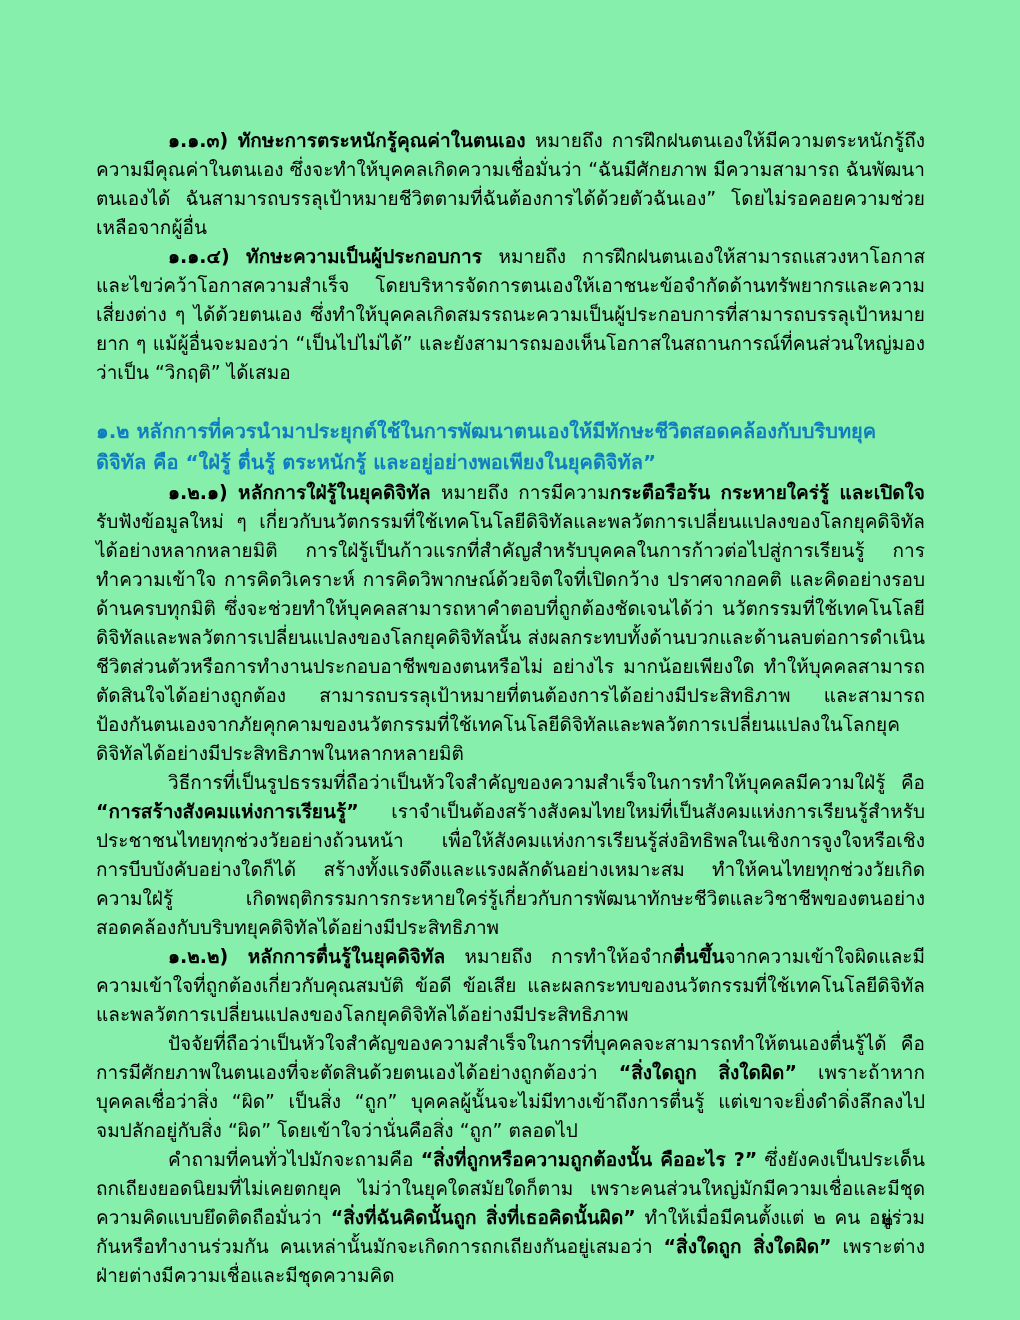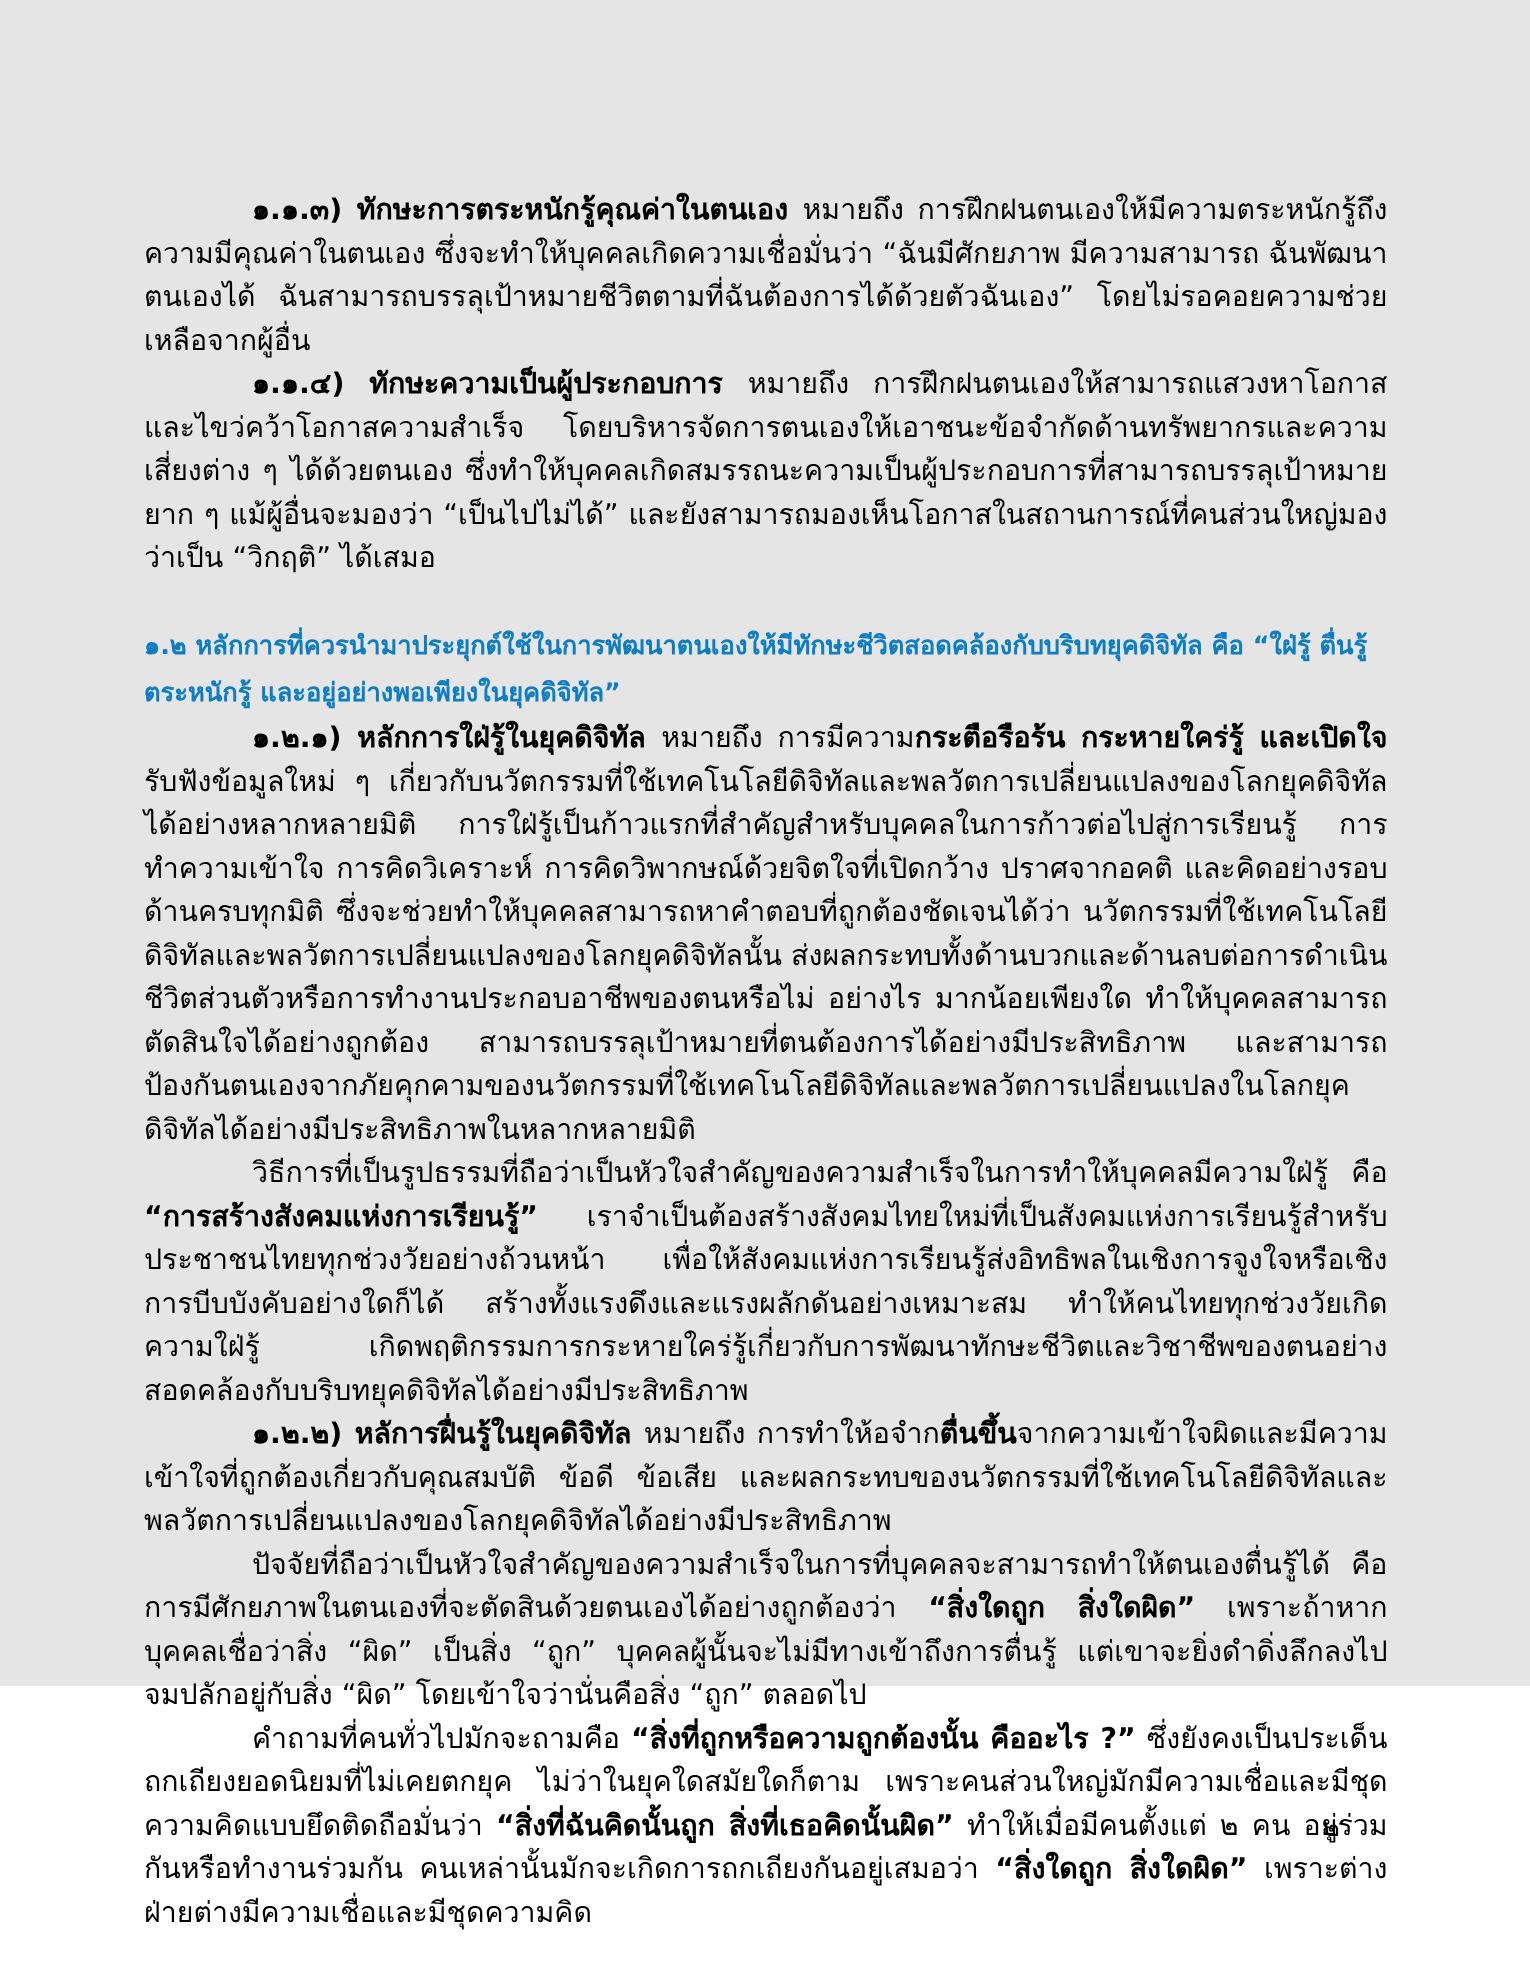--- a/index.html
+++ b/index.html
@@ -12,38 +12,38 @@
     height: 1320px;
     position: relative;
     font-family: "DejaVu Sans", "Liberation Sans", sans-serif;
     color: #000000;
     overflow: hidden;
   }
   .page {
     position: absolute;
     top: 0; left: 0;
     width: 1020px;
-    height: 1124px;
+    height: 1320px;
     box-sizing: border-box;
     padding: 126px 95px 0 96px;
-    background: #e5e5e5;
+    background: #86efac;
   }
   .para {
     margin: 0;
     font-size: 19px;
     line-height: 29px;
     text-align: justify;
     text-indent: 72px;
     color: #000000;
   }
   .b  { font-weight: bold; }
   .bi { font-weight: bold; }
   .heading {
     margin: 29px 0 0 0;
-    font-size: 17px;
+    font-size: 20px;
     line-height: 31px;
     font-weight: bold;
     text-align: left;
     text-indent: 0;
     color: #0f7ec0;
   }
   .page-number {
     position: absolute;
     left: 882px;
     top: 1208px;
@@ -60,21 +60,21 @@
   <p class="para"><span class="b">๑.๑.๓) ทักษะการตระหนักรู้คุณค่าในตนเอง </span><span>หมายถึง การฝึกฝนตนเองให้มีความตระหนักรู้ถึงความมีคุณค่าในตนเอง ซึ่งจะทำให้บุคคลเกิดความเชื่อมั่นว่า “ฉันมีศักยภาพ มีความสามารถ ฉันพัฒนาตนเองได้ ฉันสามารถบรรลุเป้าหมายชีวิตตามที่ฉันต้องการได้ด้วยตัวฉันเอง” โดยไม่รอคอยความช่วยเหลือจากผู้อื่น</span></p>
 
   <p class="para"><span class="b">๑.๑.๔) ทักษะความเป็นผู้ประกอบการ </span><span>หมายถึง การฝึกฝนตนเองให้สามารถแสวงหาโอกาสและไขว่คว้าโอกาสความสำเร็จ โดยบริหารจัดการตนเองให้เอาชนะข้อจำกัดด้านทรัพยากรและความเสี่ยงต่าง ๆ ได้ด้วยตนเอง ซึ่งทำให้บุคคลเกิดสมรรถนะความเป็นผู้ประกอบการที่สามารถบรรลุเป้าหมายยาก ๆ แม้ผู้อื่นจะมองว่า “เป็นไปไม่ได้” และยังสามารถมองเห็นโอกาสในสถานการณ์ที่คนส่วนใหญ่มองว่าเป็น “วิกฤติ” ได้เสมอ</span></p>
 
   <h2 class="para heading" style="color: rgb(15, 126, 192);">๑.๒ หลักการที่ควรนำมาประยุกต์ใช้ในการพัฒนาตนเองให้มีทักษะชีวิตสอดคล้องกับบริบทยุคดิจิทัล คือ “ใฝ่รู้ ตื่นรู้ ตระหนักรู้ และอยู่อย่างพอเพียงในยุคดิจิทัล”</h2>
 
   <p class="para"><span class="b">๑.๒.๑) หลักการใฝ่รู้ในยุคดิจิทัล </span><span>หมายถึง การมีความ</span><span class="bi">กระตือรือร้น กระหายใคร่รู้ และเปิดใจ</span><span>รับฟังข้อมูลใหม่ ๆ เกี่ยวกับนวัตกรรมที่ใช้เทคโนโลยีดิจิทัลและพลวัตการเปลี่ยนแปลงของโลกยุคดิจิทัลได้อย่างหลากหลายมิติ  การใฝ่รู้เป็นก้าวแรกที่สำคัญสำหรับบุคคลในการก้าวต่อไปสู่การเรียนรู้ การทำความเข้าใจ การคิดวิเคราะห์ การคิดวิพากษณ์ด้วยจิตใจที่เปิดกว้าง ปราศจากอคติ และคิดอย่างรอบด้านครบทุกมิติ ซึ่งจะช่วยทำให้บุคคลสามารถหาคำตอบที่ถูกต้องชัดเจนได้ว่า นวัตกรรมที่ใช้เทคโนโลยีดิจิทัลและพลวัตการเปลี่ยนแปลงของโลกยุคดิจิทัลนั้น ส่งผลกระทบทั้งด้านบวกและด้านลบต่อการดำเนินชีวิตส่วนตัวหรือการทำงานประกอบอาชีพของตนหรือไม่ อย่างไร มากน้อยเพียงใด  ทำให้บุคคลสามารถตัดสินใจได้อย่างถูกต้อง สามารถบรรลุเป้าหมายที่ตนต้องการได้อย่างมีประสิทธิภาพ และสามารถป้องกันตนเองจากภัยคุกคามของนวัตกรรมที่ใช้เทคโนโลยีดิจิทัลและพลวัตการเปลี่ยนแปลงในโลกยุคดิจิทัลได้อย่างมีประสิทธิภาพในหลากหลายมิติ</span></p>
 
   <p class="para"><span>วิธีการที่เป็นรูปธรรมที่ถือว่าเป็นหัวใจสำคัญของความสำเร็จในการทำให้บุคคลมีความใฝ่รู้ คือ </span><span class="bi">“การสร้างสังคมแห่งการเรียนรู้”</span><span> เราจำเป็นต้องสร้างสังคมไทยใหม่ที่เป็นสังคมแห่งการเรียนรู้สำหรับประชาชนไทยทุกช่วงวัยอย่างถ้วนหน้า เพื่อให้สังคมแห่งการเรียนรู้ส่งอิทธิพลในเชิงการจูงใจหรือเชิงการบีบบังคับอย่างใดก็ได้ สร้างทั้งแรงดึงและแรงผลักดันอย่างเหมาะสม ทำให้คนไทยทุกช่วงวัยเกิดความใฝ่รู้ เกิดพฤติกรรมการกระหายใคร่รู้เกี่ยวกับการพัฒนาทักษะชีวิตและวิชาชีพของตนอย่างสอดคล้องกับบริบทยุคดิจิทัลได้อย่างมีประสิทธิภาพ</span></p>
 
-  <p class="para"><span class="b">๑.๒.๒) หลัการฝื่นรู้ในยุคดิจิทัล </span><span>หมายถึง การทำให้อจำก</span><span class="bi">ตื่นขึ้น</span><span>จากความเข้าใจผิดและมีความเข้าใจที่ถูกต้องเกี่ยวกับคุณสมบัติ ข้อดี ข้อเสีย และผลกระทบของนวัตกรรมที่ใช้เทคโนโลยีดิจิทัลและพลวัตการเปลี่ยนแปลงของโลกยุคดิจิทัลได้อย่างมีประสิทธิภาพ</span></p>
+  <p class="para"><span class="b">๑.๒.๒) หลักการตื่นรู้ในยุคดิจิทัล </span><span>หมายถึง การทำให้อจำก</span><span class="bi">ตื่นขึ้น</span><span>จากความเข้าใจผิดและมีความเข้าใจที่ถูกต้องเกี่ยวกับคุณสมบัติ ข้อดี ข้อเสีย และผลกระทบของนวัตกรรมที่ใช้เทคโนโลยีดิจิทัลและพลวัตการเปลี่ยนแปลงของโลกยุคดิจิทัลได้อย่างมีประสิทธิภาพ</span></p>
 
   <p class="para"><span>ปัจจัยที่ถือว่าเป็นหัวใจสำคัญของความสำเร็จในการที่บุคคลจะสามารถทำให้ตนเองตื่นรู้ได้ คือ การมีศักยภาพในตนเองที่จะตัดสินด้วยตนเองได้อย่างถูกต้องว่า </span><span class="bi">“สิ่งใดถูก สิ่งใดผิด”</span><span> เพราะถ้าหากบุคคลเชื่อว่าสิ่ง “ผิด” เป็นสิ่ง “ถูก” บุคคลผู้นั้นจะไม่มีทางเข้าถึงการตื่นรู้ แต่เขาจะยิ่งดำดิ่งลึกลงไปจมปลักอยู่กับสิ่ง “ผิด” โดยเข้าใจว่านั่นคือสิ่ง “ถูก” ตลอดไป</span></p>
 
   <p class="para"><span>คำถามที่คนทั่วไปมักจะถามคือ </span><span class="bi">“สิ่งที่ถูกหรือความถูกต้องนั้น คืออะไร ?”</span><span> ซึ่งยังคงเป็นประเด็นถกเถียงยอดนิยมที่ไม่เคยตกยุค ไม่ว่าในยุคใดสมัยใดก็ตาม เพราะคนส่วนใหญ่มักมีความเชื่อและมีชุดความคิดแบบยึดติดถือมั่นว่า </span><span class="bi">“สิ่งที่ฉันคิดนั้นถูก สิ่งที่เธอคิดนั้นผิด”</span><span> ทำให้เมื่อมีคนตั้งแต่ ๒ คน อยู่ร่วมกันหรือทำงานร่วมกัน คนเหล่านั้นมักจะเกิดการถกเถียงกันอยู่เสมอว่า </span><span class="bi">“สิ่งใดถูก สิ่งใดผิด”</span><span> เพราะต่างฝ่ายต่างมีความเชื่อและมีชุดความคิด</span></p>
 
   <div class="page-number">๒</div>
 
 </div>
 
 </body></html>

